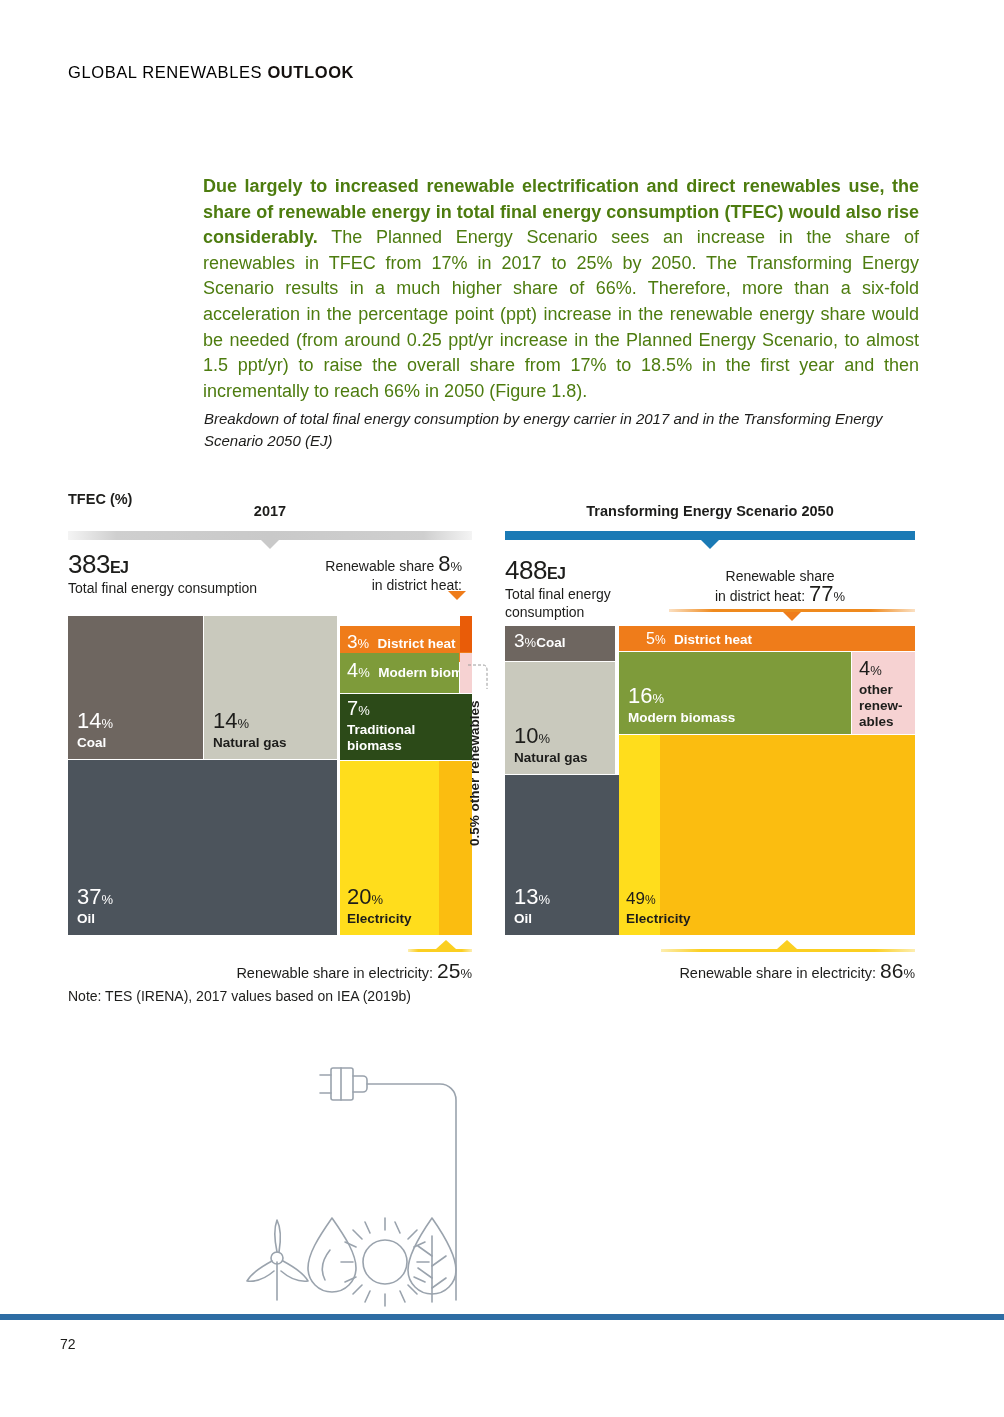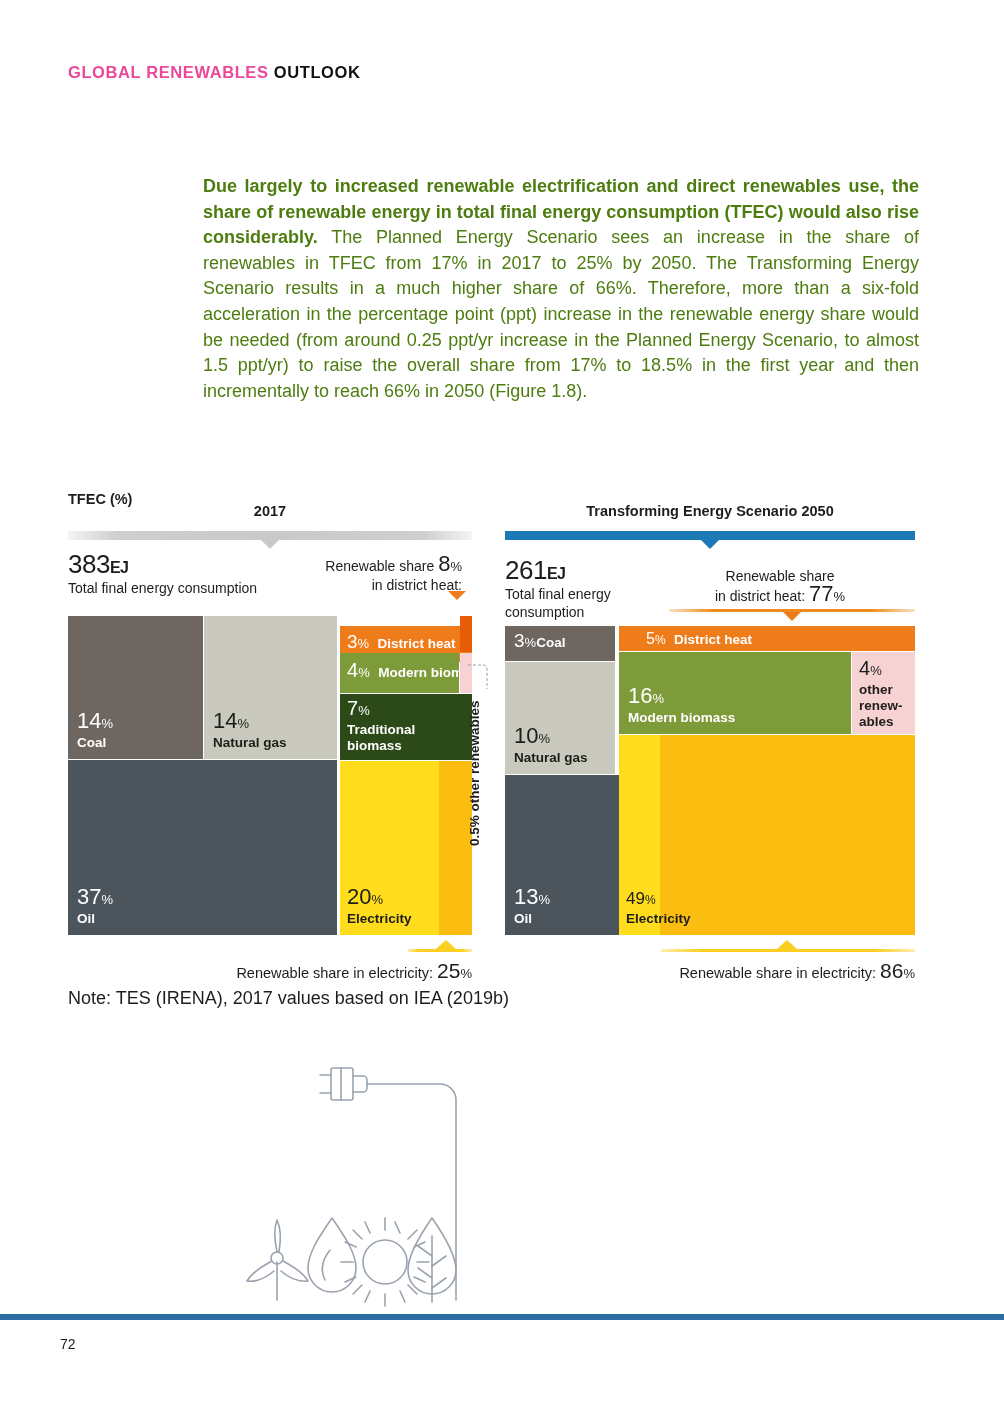--- a/index.html
+++ b/index.html
@@ -8,21 +8,21 @@
   body {
     width:1004px; height:1417px; position:relative;
     background:#ffffff;
     font-family:"Liberation Sans", sans-serif;
     color:#1d1d1b;
     overflow:hidden;
   }
 
   
   .run-head { position:absolute; left:68px; top:63px; font-size:16.5px; letter-spacing:.6px; }
-  .run-head .a { color:#ec4899; font-weight:700; }
+  .run-head .a { color:#000000; font-weight:400; }
   .run-head .b { color:#14100e; font-weight:700; }
 
   
   .para {
     position:absolute; left:203px; top:174px; width:716px;
     font-size:18px; line-height:25.6px; text-align:justify;
     color:#4d7c0f;
   }
   .para b { font-weight:700; }
 
@@ -88,38 +88,39 @@
 
   .el-rule { position:absolute; height:3px;
              background:linear-gradient(90deg,#fdeeb0 0%,#fbcf21 16%,#fbcf21 84%,#fdeeb0 100%); }
   .el-arrow { position:absolute; width:0;height:0;
               border-left:10px solid transparent;border-right:10px solid transparent;
               border-bottom:9px solid #fbcf21; }
   .el-note { position:absolute; font-size:14.5px; white-space:nowrap; }
   .el-note .big { font-size:21px; }
   .el-note .pc { font-size:13px; }
 
-  .note { position:absolute; left:68px; top:988px; font-size:18px; }
+  .note { position:absolute; left:68px; top:988px; font-size:14px; }
 
   
   #footer-art { position:absolute; left:0; top:1050px; width:1004px; height:270px; }
   .page-no { position:absolute; left:60px; top:1336px; font-size:14px; color:#1d1d1b; }
   .footer-rule { position:absolute; left:0; top:1314px; width:1004px; height:6px; background:#2e6da4; }
 </style>
 </head>
 <body>
 
 <div class="run-head">
   <span class="a">GLOBAL RENEWABLES</span>
   <span class="b">OUTLOOK</span>
 </div>
 
 <div class="para"><b>Due largely to increased renewable electrification and direct renewables use, the share of renewable energy in total final energy consumption (TFEC) would also rise considerably.</b><span> The Planned Energy Scenario sees an increase in the share of renewables in TFEC from 17% in 2017 to 25% by 2050. The Transforming Energy Scenario results in a much higher share of 66%. Therefore, more than a six-fold acceleration in the percentage point (ppt) increase in the renewable energy share would be needed (from around 0.25 ppt/yr increase in the Planned Energy Scenario, to almost 1.5 ppt/yr) to raise the overall share from 17% to 18.5% in the first year and then incrementally to reach 66% in 2050 (Figure 1.8).</span></div>
 
 <div class="fig-cap">
+  <div class="sub">Breakdown of total final energy consumption by energy carrier in 2017 and in the Transforming Energy Scenario 2050 (EJ)</div>
 </div>
 
 <div class="tfec-label">TFEC (%)</div>
 
 <div class="panel" style="left:68px; top:531px; width:404px; height:404px;">
   <div class="panel-title">2017</div>
   <div class="hdrbar grey"></div>
   <div class="hdrnotch grey"></div>
 
   <div class="ej-big" style="left:0; top:18px;"><span>383</span><span class="ej-unit">EJ</span></div>
@@ -193,21 +194,21 @@
     <span>Renewable share in electricity:</span>
     <span class="big">25</span><span class="pc">%</span>
   </div>
 </div>
 
 <div class="panel" style="left:505px; top:531px; width:410px; height:404px;">
   <div class="panel-title">Transforming Energy Scenario 2050</div>
   <div class="hdrbar blue"></div>
   <div class="hdrnotch blue"></div>
 
-  <div class="ej-big" style="left:0; top:24px;"><span>261</span><span class="ej-unit">EJ</span></div>
+  <div class="ej-big" style="left:0; top:24px;"><span>488</span><span class="ej-unit">EJ</span></div>
   <div class="ej-sub" style="left:0; top:54px;">
     <div>Total final energy</div>
     <div>consumption</div>
   </div>
 
   <div class="dh-note" style="left:150px; top:36px; width:250px; text-align:center;">
     <span>Renewable share</span><br>
     <span>in district heat:</span>
     <span class="big">77</span><span class="pc">%</span>
   </div>

